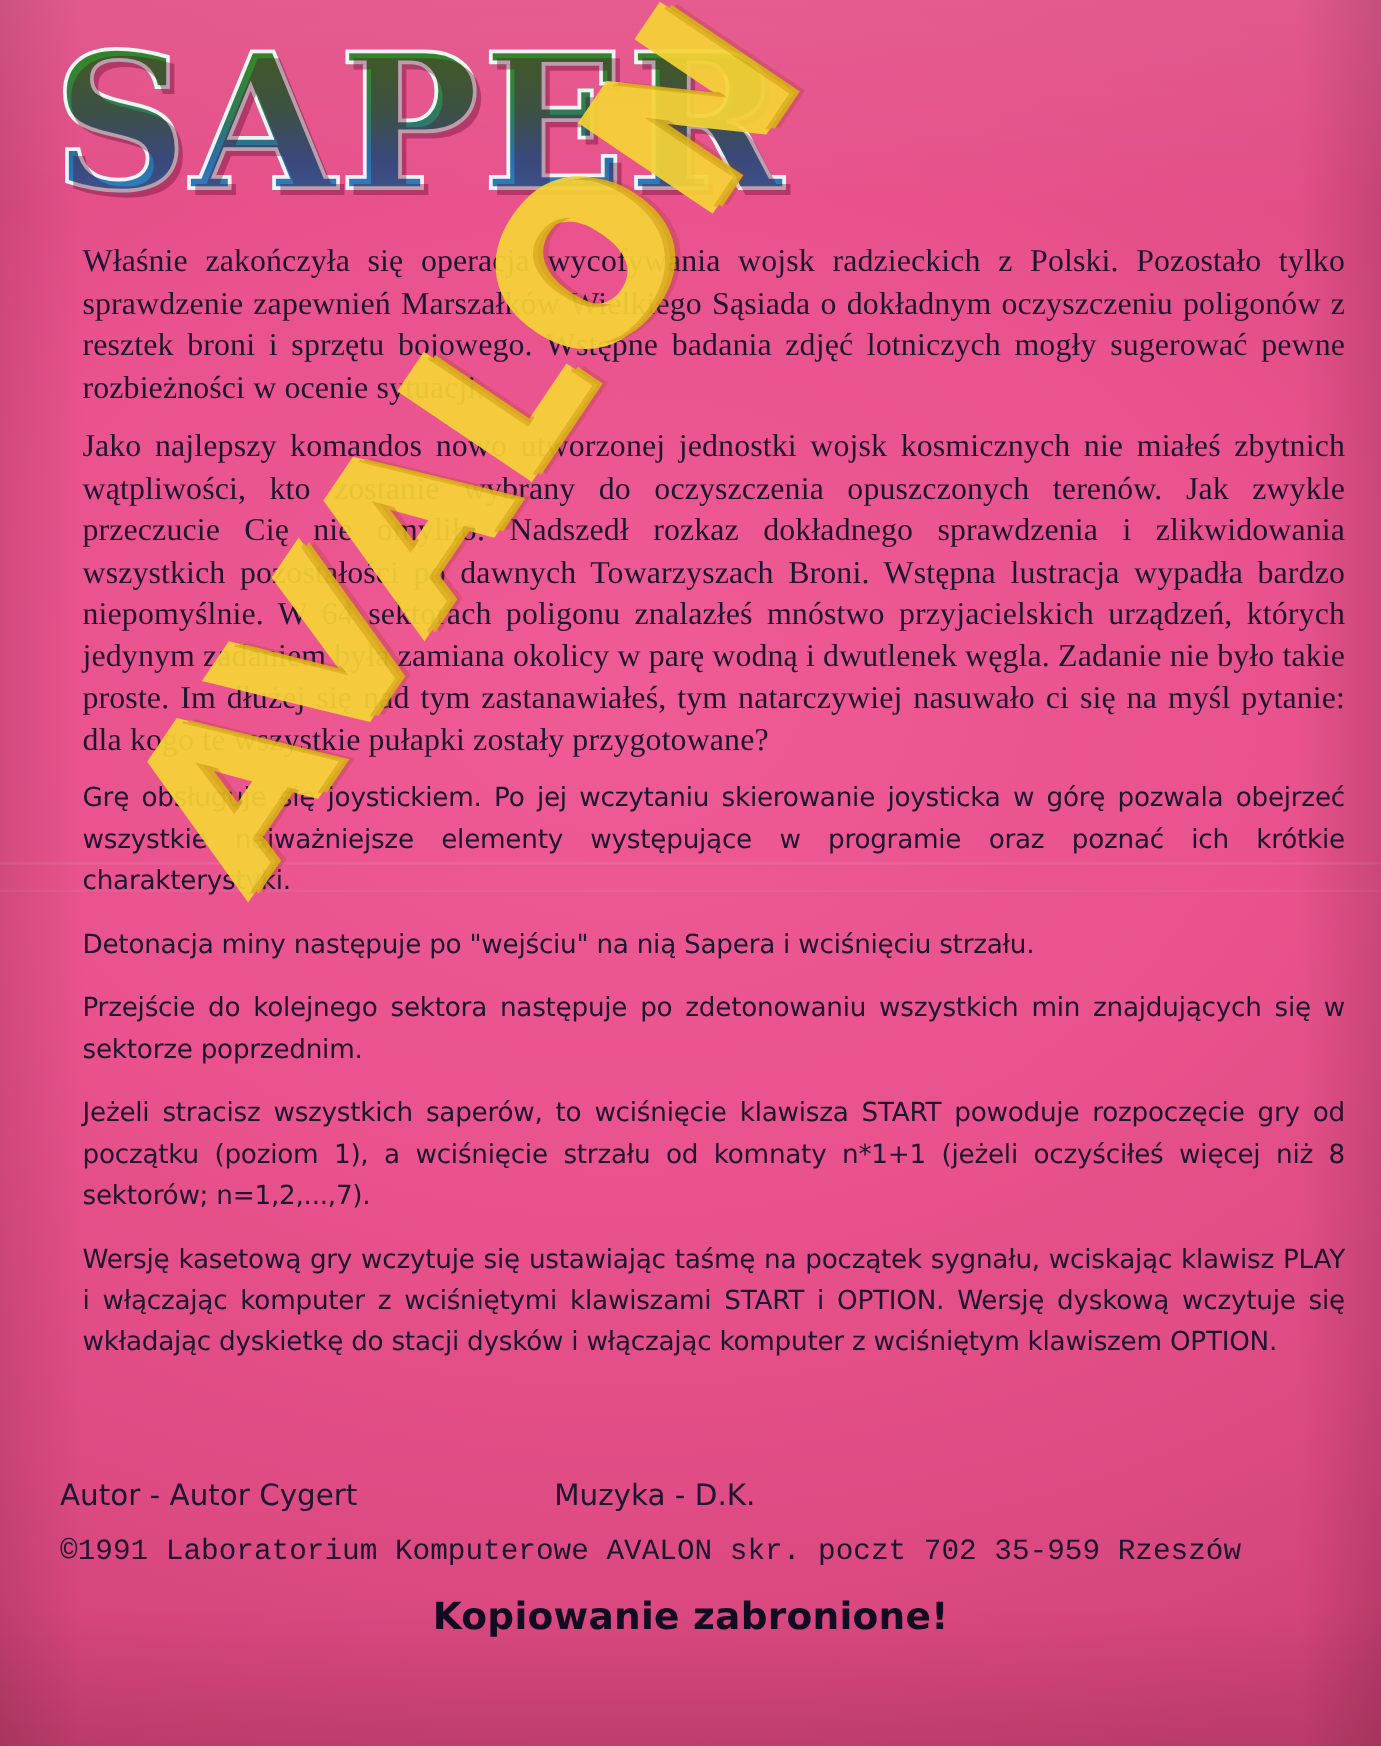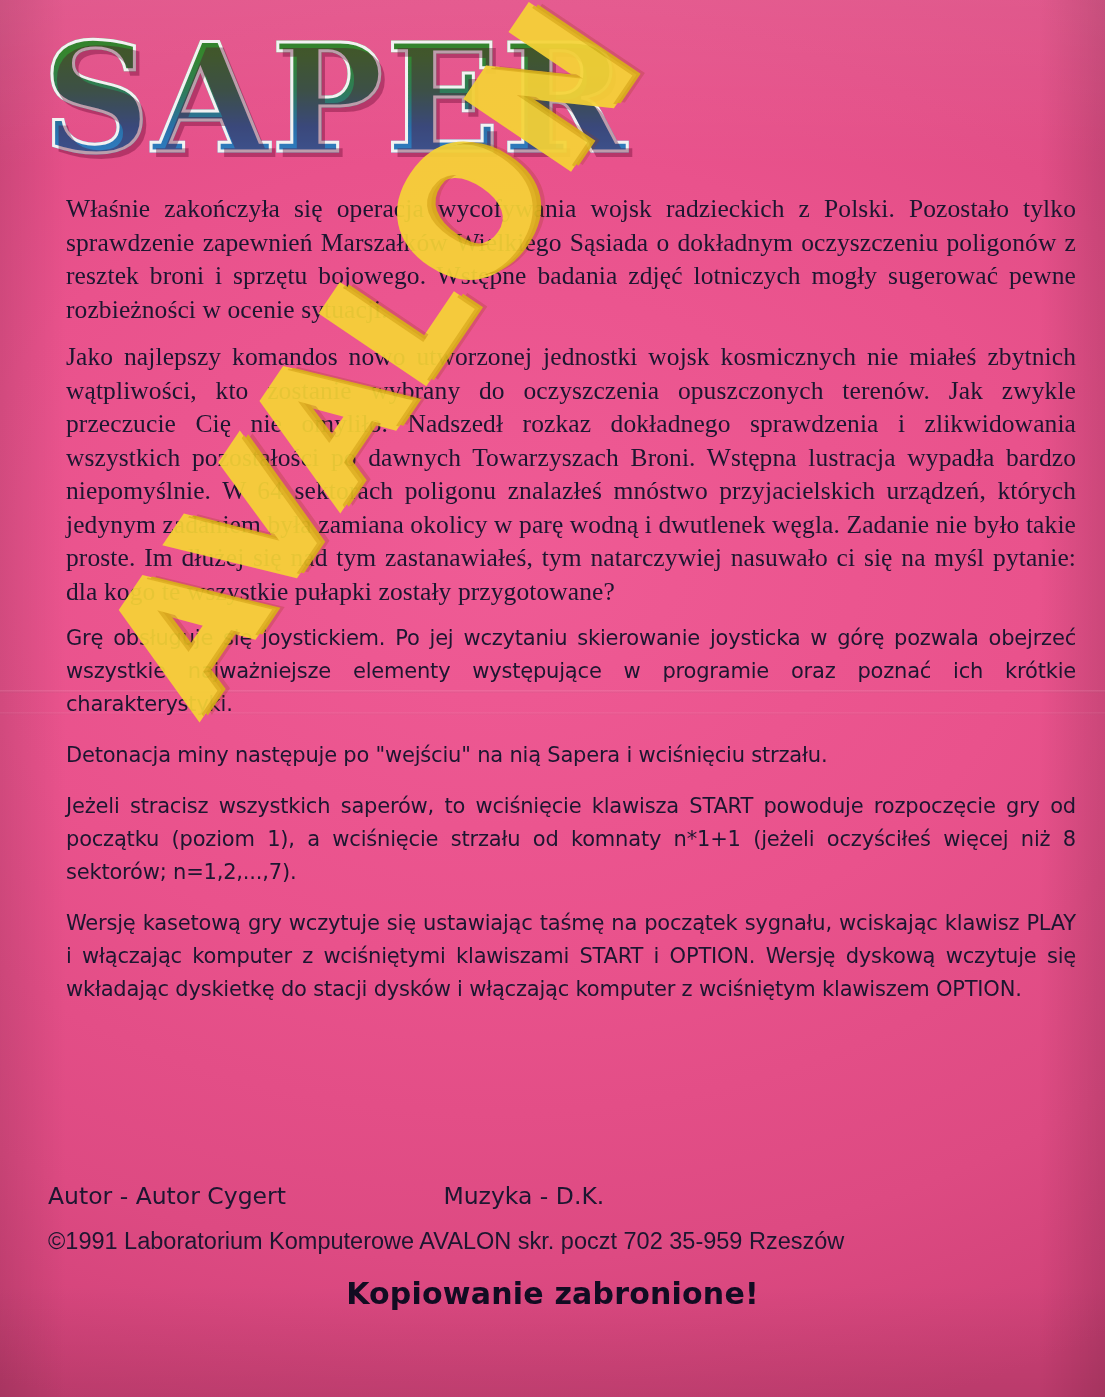--- a/index.html
+++ b/index.html
@@ -109,21 +109,21 @@
     color: #1d1630;
   }
   #credits .author { display: inline-block; }
   #credits .music  { display: inline-block; margin-left: 150px; }
 
   #copyright {
     position: absolute;
     left: 48px;
     top: 1228px;
     width: 1010px;
-    font-family: Liberation Sans, sans-serif;
+    font-family: Liberation Mono, monospace;
     font-size: 23.5px;
     color: #1d1630;
     white-space: nowrap;
   }
 
   #warning {
     position: absolute;
     left: 0;
     top: 1276px;
     width: 1105px;
@@ -179,20 +179,21 @@
   </div>
 
   <div id="body-text">
     <div class="serif-block">
       <p class="para">Właśnie zakończyła się operacja wycofywania wojsk radzieckich z Polski. Pozostało tylko sprawdzenie zapewnień Marszałków Wielkiego Sąsiada o dokładnym oczyszczeniu poligonów z resztek broni i sprzętu bojowego. Wstępne badania zdjęć lotniczych mogły sugerować pewne rozbieżności w ocenie sytuacji.</p>
       <p class="para">Jako najlepszy komandos nowo utworzonej jednostki wojsk kosmicznych nie miałeś zbytnich wątpliwości, kto zostanie wybrany do oczyszczenia opuszczonych terenów. Jak zwykle przeczucie Cię nie omyliło. Nadszedł rozkaz dokładnego sprawdzenia i zlikwidowania wszystkich pozostałości po dawnych Towarzyszach Broni. Wstępna lustracja wypadła bardzo niepomyślnie. W 64 sektorach poligonu znalazłeś mnóstwo przyjacielskich urządzeń, których jedynym zadaniem była zamiana okolicy w parę wodną i dwutlenek węgla. Zadanie nie było takie proste. Im dłużej się nad tym zastanawiałeś, tym natarczywiej nasuwało ci się na myśl pytanie: dla kogo te wszystkie pułapki zostały przygotowane?</p>
     </div>
     <div class="sans-block">
       <p class="para">Grę obsługuje się joystickiem. Po jej wczytaniu skierowanie joysticka w górę pozwala obejrzeć wszystkie najważniejsze elementy występujące w programie oraz poznać ich krótkie charakterystyki.</p>
       <p class="para">Detonacja miny następuje po "wejściu" na nią Sapera i wciśnięciu strzału.</p>
+      <p class="para">Przejście do kolejnego sektora następuje po zdetonowaniu wszystkich min znajdujących się w sektorze poprzednim.</p>
       <p class="para">Jeżeli stracisz wszystkich saperów, to wciśnięcie klawisza START powoduje rozpoczęcie gry od początku (poziom 1), a wciśnięcie strzału od komnaty n*1+1 (jeżeli oczyściłeś więcej niż 8 sektorów; n=1,2,...,7).</p>
       <p class="para">Wersję kasetową gry wczytuje się ustawiając taśmę na początek sygnału, wciskając klawisz PLAY i włączając komputer z wciśniętymi klawiszami START i OPTION. Wersję dyskową wczytuje się wkładając dyskietkę do stacji dysków i włączając komputer z wciśniętym klawiszem OPTION.</p>
     </div>
   </div>
 
   <div id="credits">
     <span class="author">Autor - Autor Cygert</span>
     <span class="music">Muzyka - D.K.</span>
   </div>
 

